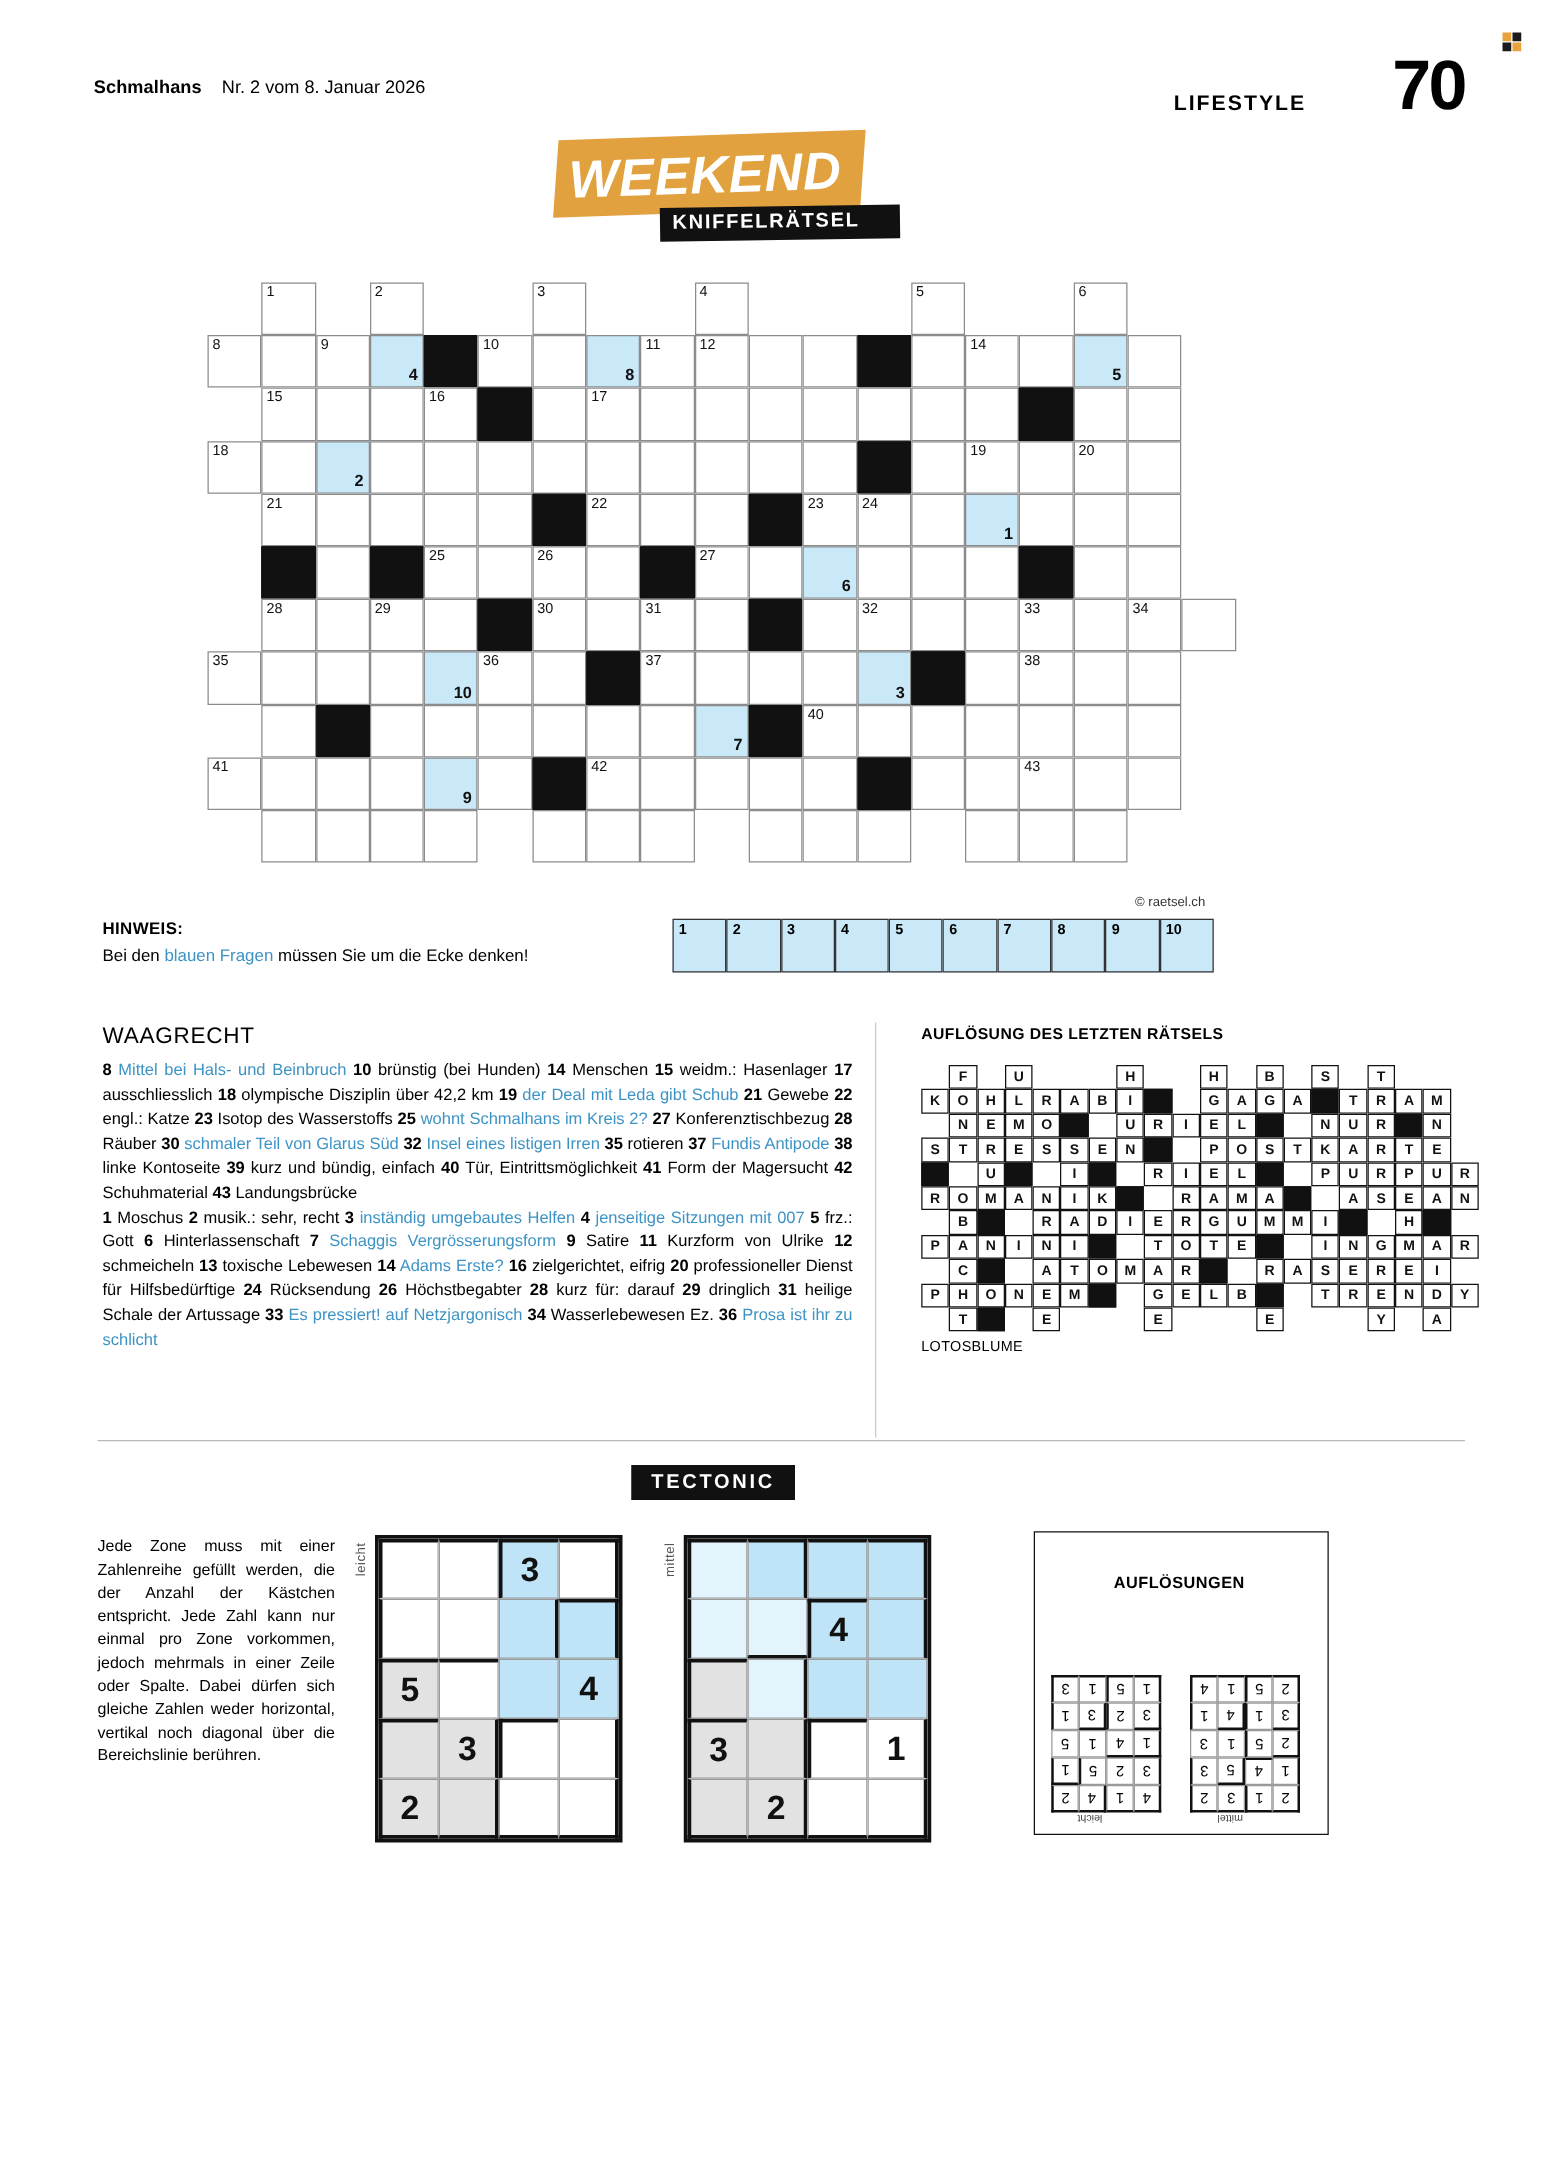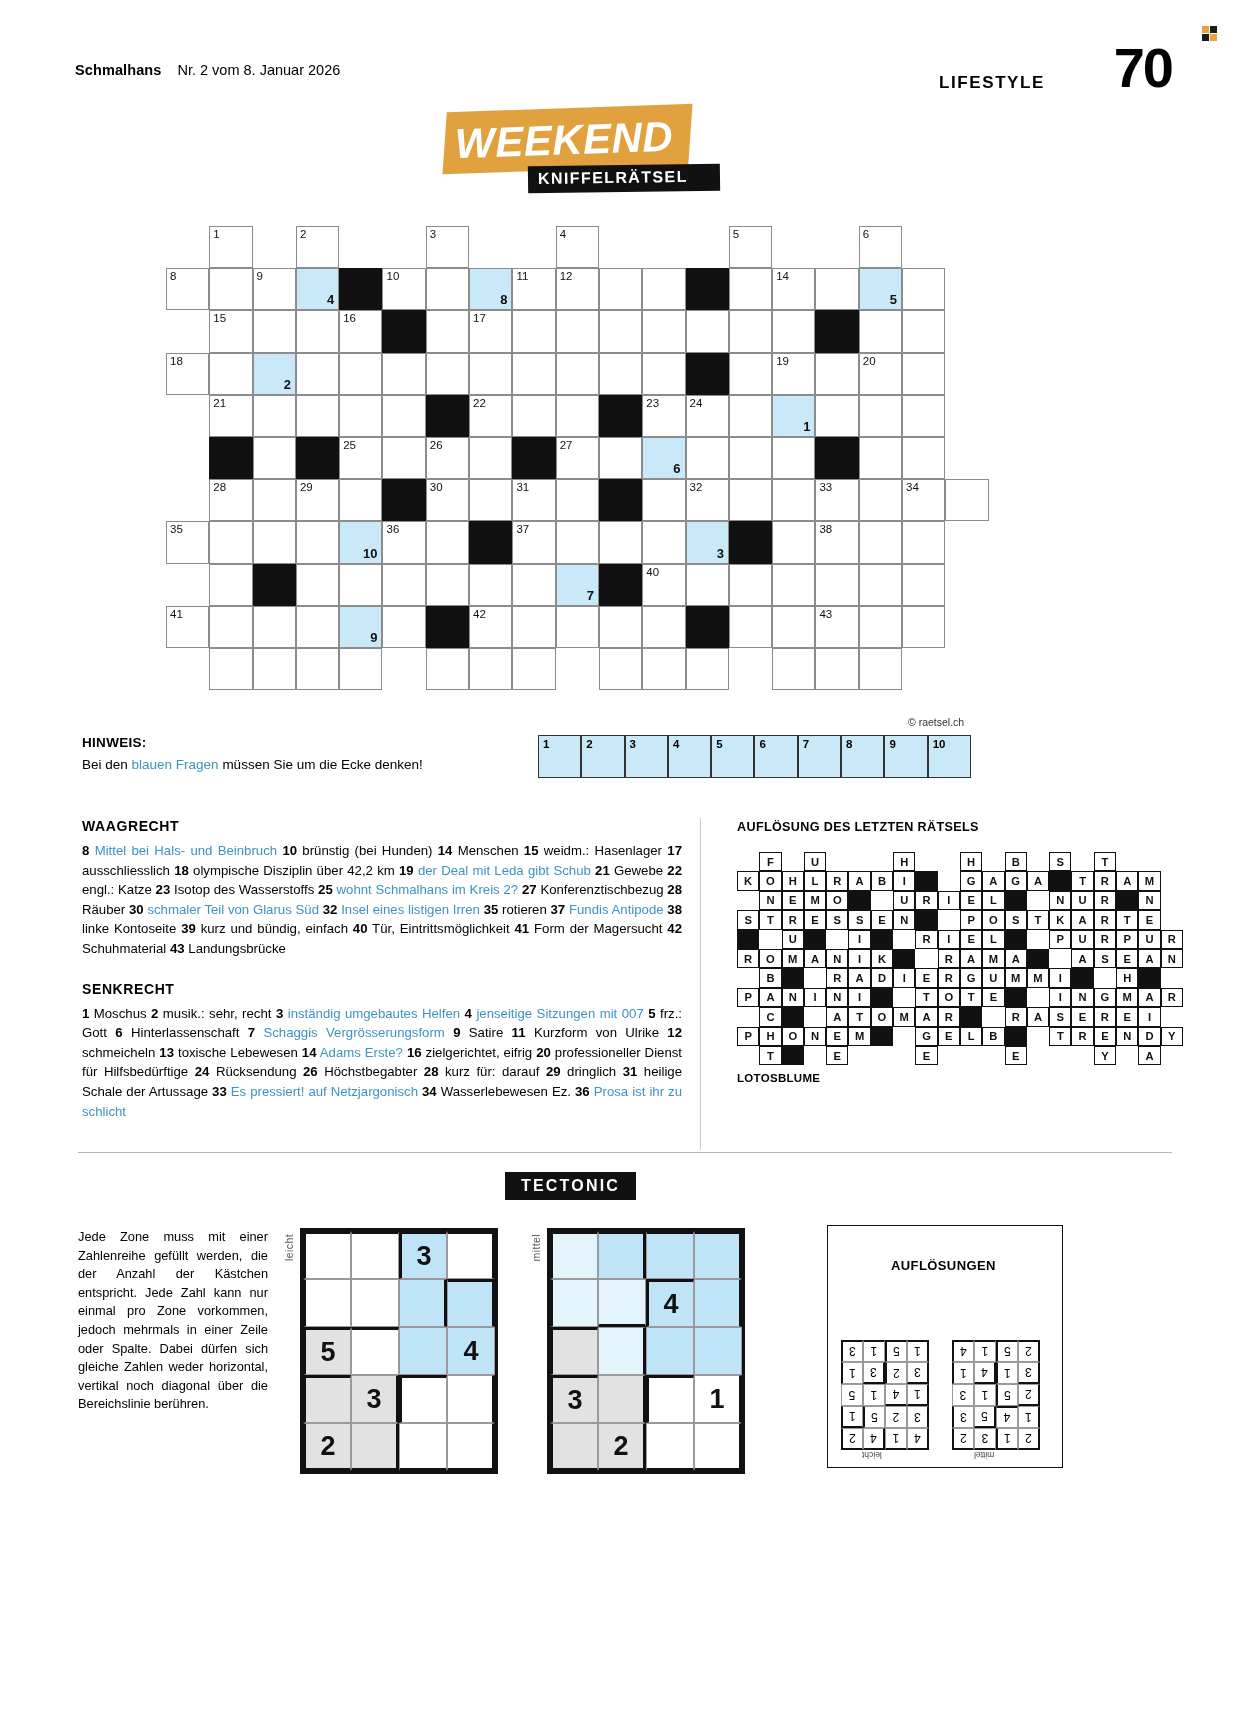--- a/index.html
+++ b/index.html
@@ -52,38 +52,38 @@
   .hinweis-b{position:absolute;left:82px;top:757px;font-size:13.5px;}
   .blu{color:#3d93c4;}
 
   .strip{position:absolute;left:538px;top:735px;display:flex;}
   .strip .sc{width:43.3px;height:43px;box-sizing:border-box;border:1px solid #333;
              background:#c9e8f8;position:relative;}
   .strip .sc .n{position:absolute;left:4px;top:2px;font-size:11.5px;font-weight:700;}
 
   
   .cluewrap{position:absolute;left:82px;top:818px;width:600px;}
-  .cluehead{font-size:14px;font-weight:700;letter-spacing:.6px;margin:0 0 7px 0;}
+  .cluehead{font-size:18px;font-weight:400;letter-spacing:.6px;margin:0 0 7px 0;}
   .cluebody{font-size:13.2px;line-height:19.6px;text-align:justify;}
   .cluebody b{font-weight:700;}
   .senk{margin-top:22px;}
 
   .vsep{position:absolute;left:700px;top:818px;width:1px;height:332px;background:#c9c9c9;}
 
   
   .sol-h{position:absolute;left:737px;top:820px;font-size:12.6px;font-weight:700;
          letter-spacing:.35px;}
   #solgrid{position:absolute;left:737px;top:852px;}
   .srow{display:flex;}
   .sq{width:22.3px;height:19.4px;box-sizing:border-box;position:relative;}
   .sq.on{border:1px solid #111;background:#fff;color:#111;font-size:11.2px;
          font-weight:700;display:flex;align-items:center;justify-content:center;}
   .sq.blk{background:#111;border:1px solid #111;}
   .sq.off{background:transparent;border:none;}
-  .lotos{position:absolute;left:737px;top:1072px;font-size:11.5px;font-weight:700;
+  .lotos{position:absolute;left:737px;top:1072px;font-size:11.5px;font-weight:400;
          letter-spacing:.3px;}
 
   
   .hr1{position:absolute;left:78px;top:1152px;width:1094px;height:1px;background:#b9b9b9;}
 
   
   .tecbadge{position:absolute;left:505px;top:1172px;width:131px;height:28px;background:#111;}
   .tecbadge span{position:absolute;left:0;top:0;width:131px;height:28px;color:#ffffff;
        font-size:16px;font-weight:800;letter-spacing:2.2px;display:flex;
        align-items:center;justify-content:center;}
@@ -511,21 +511,20 @@
         <span class="n">9</span>
       </div>
       <div class="sc">
         <span class="n">10</span>
       </div>
     </div>
 
   <div class="cluewrap">
     <div class="cluehead">WAAGRECHT</div>
     <div class="cluebody" id="across-body"><b>8</b> <span class="blu">Mittel bei Hals- und Beinbruch</span> <b>10</b> brünstig (bei Hunden) <b>14</b> Menschen <b>15</b> weidm.: Hasenlager <b>17</b> ausschliesslich <b>18</b> olympische Disziplin über 42,2 km <b>19</b> <span class="blu">der Deal mit Leda gibt Schub</span> <b>21</b> Gewebe <b>22</b> engl.: Katze <b>23</b> Isotop des Wasserstoffs <b>25</b> <span class="blu">wohnt Schmalhans im Kreis 2?</span> <b>27</b> Konferenztischbezug <b>28</b> Räuber <b>30</b> <span class="blu">schmaler Teil von Glarus Süd</span> <b>32</b> <span class="blu">Insel eines listigen Irren</span> <b>35</b> rotieren <b>37</b> <span class="blu">Fundis Antipode</span> <b>38</b> linke Kontoseite <b>39</b> kurz und bündig, einfach <b>40</b> Tür, Eintrittsmöglichkeit <b>41</b> Form der Magersucht <b>42</b> Schuhmaterial <b>43</b> Landungsbrücke</div>
-    <div class="cluehead senk">SENKRECHT</div>
     <div class="cluebody" id="down-body"><b>1</b> Moschus <b>2</b> musik.: sehr, recht <b>3</b> <span class="blu">inständig umgebautes Helfen</span> <b>4</b> <span class="blu">jenseitige Sitzungen mit 007</span> <b>5</b> frz.: Gott <b>6</b> Hinterlassenschaft <b>7</b> <span class="blu">Schaggis Vergrösserungsform</span> <b>9</b> Satire <b>11</b> Kurzform von Ulrike <b>12</b> schmeicheln <b>13</b> toxische Lebewesen <b>14</b> <span class="blu">Adams Erste?</span> <b>16</b> zielgerichtet, eifrig <b>20</b> professioneller Dienst für Hilfsbedürftige <b>24</b> Rücksendung <b>26</b> Höchstbegabter <b>28</b> kurz für: darauf <b>29</b> dringlich <b>31</b> heilige Schale der Artussage <b>33</b> <span class="blu">Es pressiert! auf Netzjargonisch</span> <b>34</b> Wasserlebewesen Ez. <b>36</b> <span class="blu">Prosa ist ihr zu schlicht</span></div>
   </div>
   <div class="vsep"></div>
 
   <div class="sol-h">AUFLÖSUNG DES LETZTEN RÄTSELS</div>
   <div id="solgrid">
       <div class="srow">
         <div class="sq off"></div>
         <div class="sq on">F</div>
         <div class="sq off"></div>

